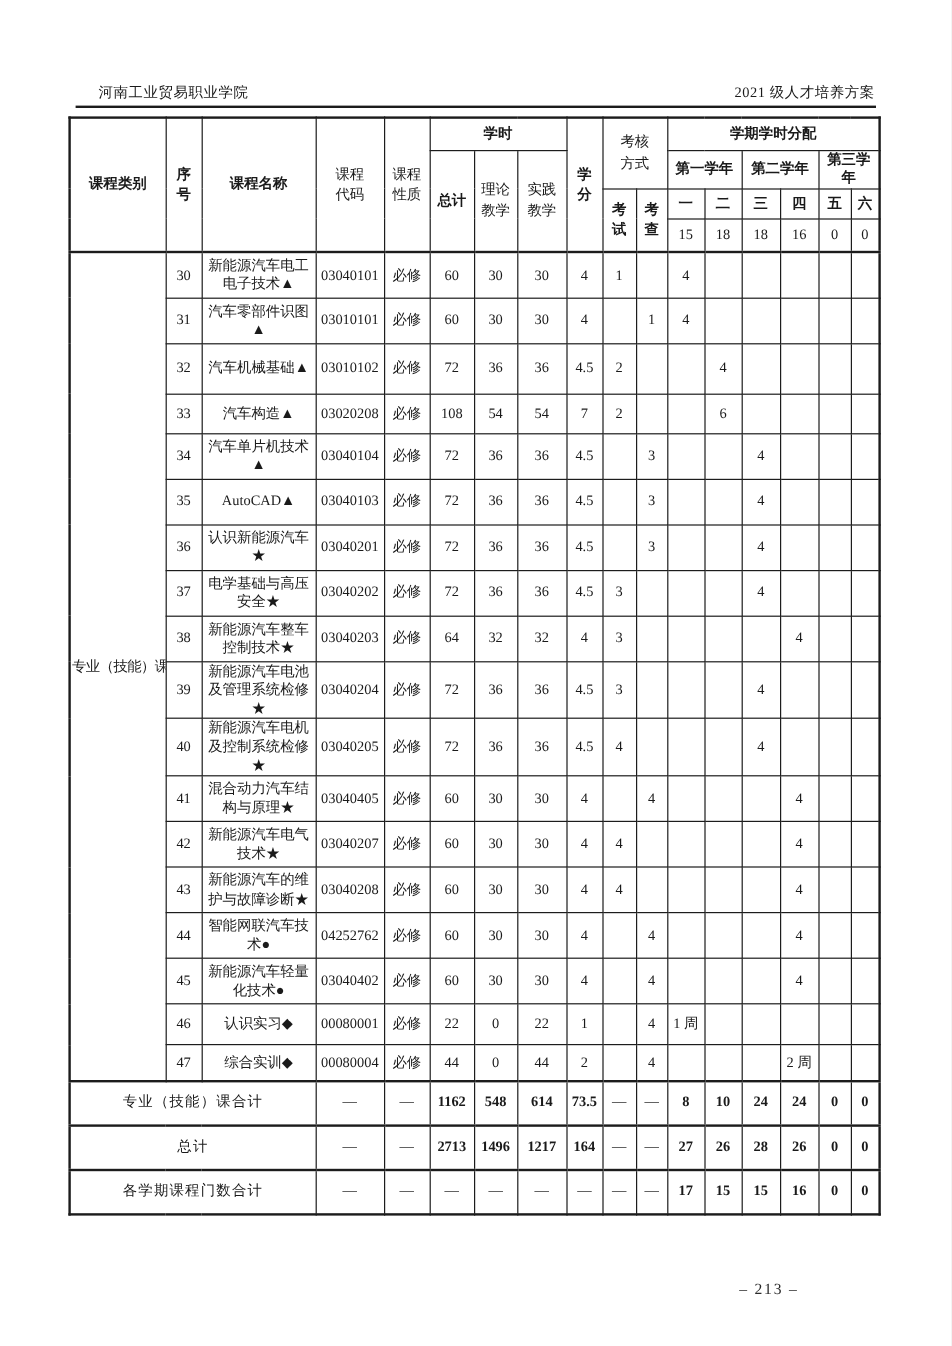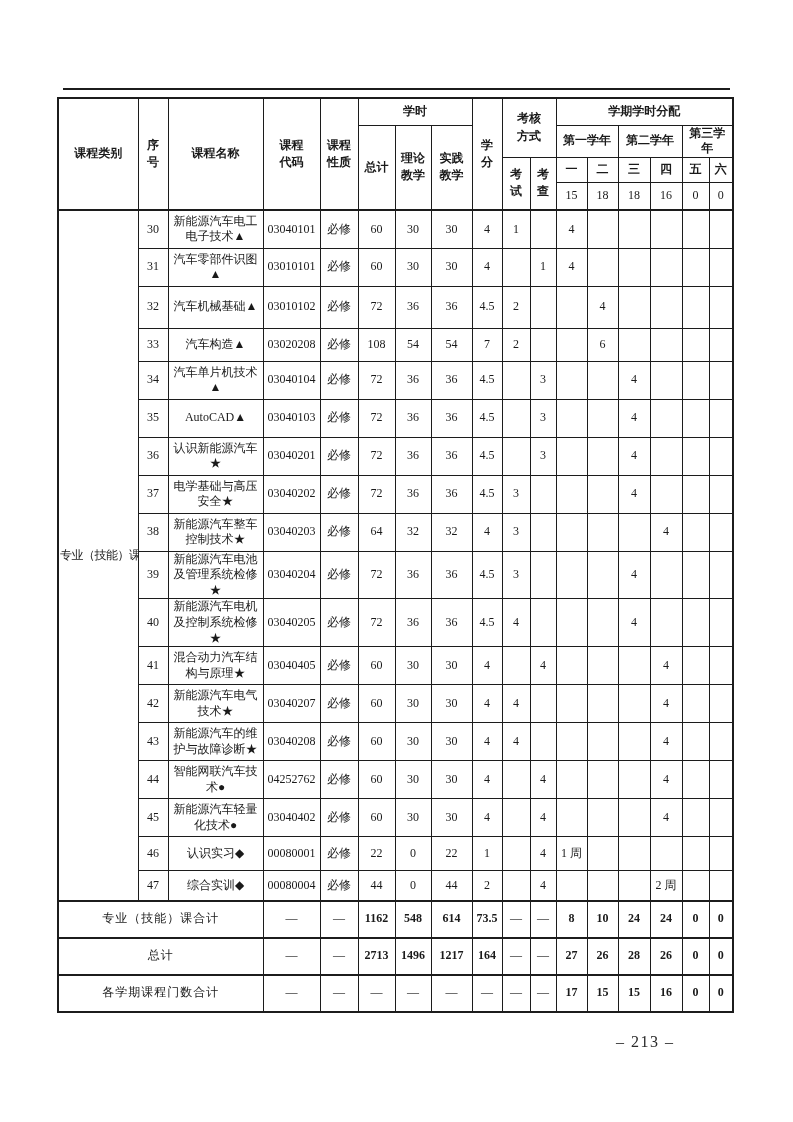--- a/index.html
+++ b/index.html
@@ -32,48 +32,52 @@
     padding:0 1px;
     text-align:center;
     vertical-align:middle;
     font-size:12px;
     line-height:1.3;
     overflow:hidden;
   }
   thead th{font-weight:bold;padding:1px;}
   thead tr.rd th{font-weight:normal;}
   .vt{display:inline-block;width:1.1em;word-break:break-all;line-height:1.45;font-weight:inherit;}
-  .w2{display:inline-block;width:2.2em;word-break:break-all;line-height:1.45;font-weight:bold;}
+  .w2{display:inline-block;width:2.2em;word-break:break-all;line-height:1.45;font-weight:normal;}
   td.name{
     text-align:left;
     padding:2px 3px;
     word-break:break-all;
     line-height:1.45;
   }
   td.cat{
     font-size:11.5px;
     letter-spacing:-0.5px;
     white-space:nowrap;
     padding:0;
   }
   tr.bf td{border-top:2px solid #1c1c1c;}
   tr.sum td{border-top:2px solid #1c1c1c;}
   td.bv{font-weight:bold;}
   td.sum-label{font-size:12px;letter-spacing:1px;}
   .footer{
-    position:absolute;left:616px;top:1033px;
-    font-size:16px;letter-spacing:1.5px;
+    position:absolute;left:616px;top:1066px;
+    font-size:13px;letter-spacing:1.5px;
     color:#2a2a2a;
   }
 </style>
 </head>
 <body>
 
 <div class="page">
 
+  <div class="doc-header">
+    <span>河南工业贸易职业学院</span>
+    <span>2021 级人才培养方案</span>
+  </div>
   <div class="rule"></div>
 
   <table class="plan">
     <colgroup>
       <col style="width:80px">
         <col style="width:30px">
         <col style="width:95px">
       <col style="width:57px">
         <col style="width:38px">
         <col style="width:37px">

